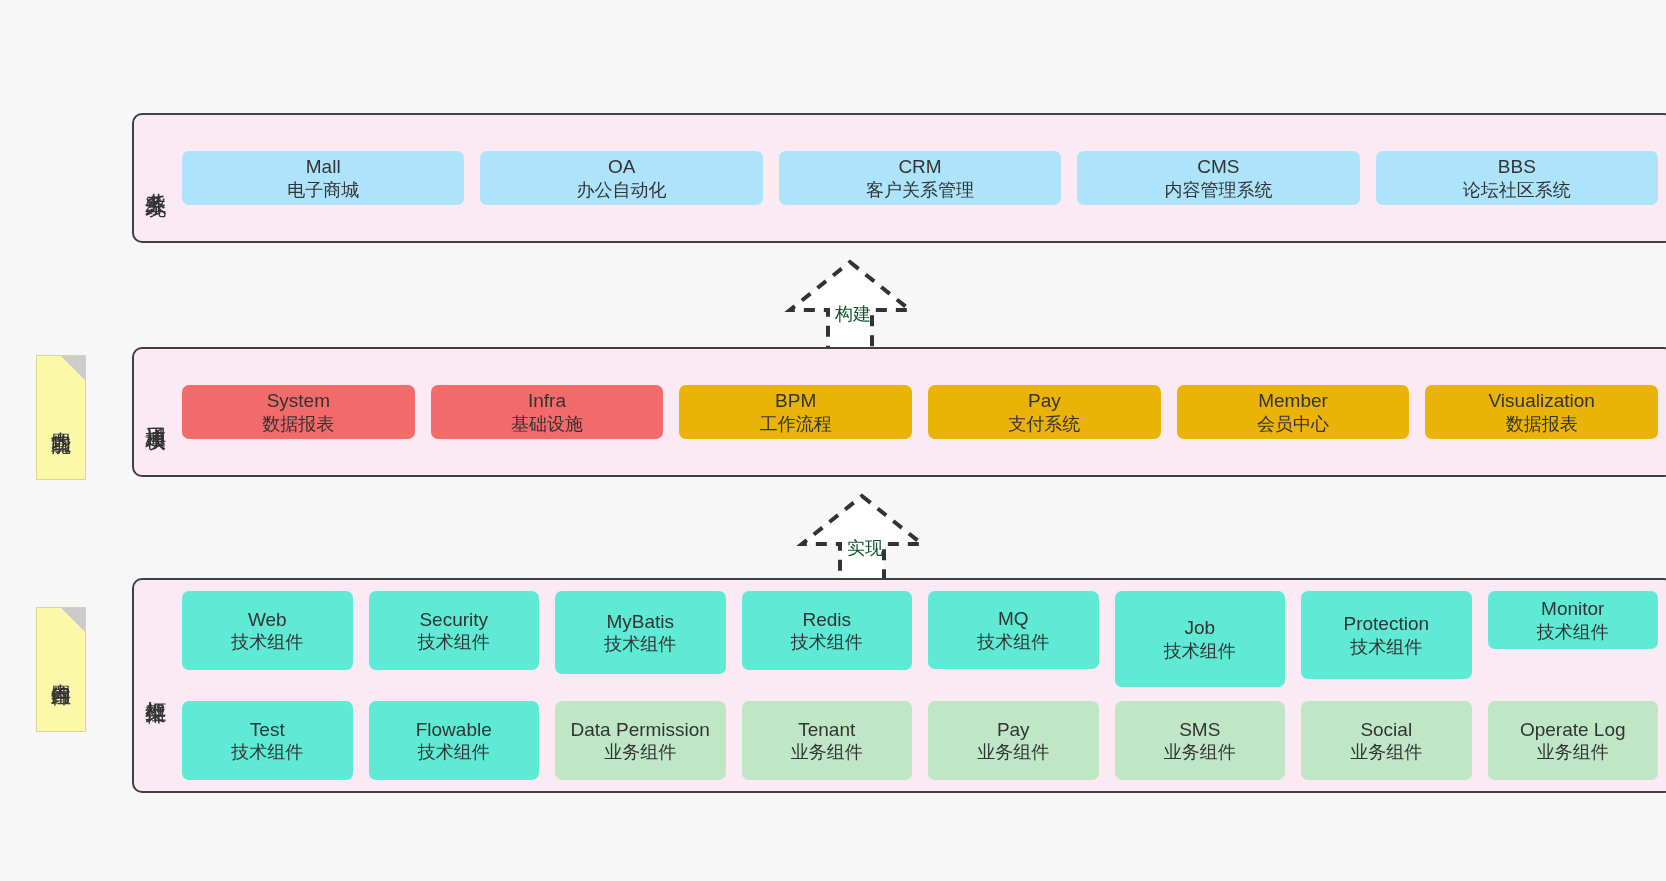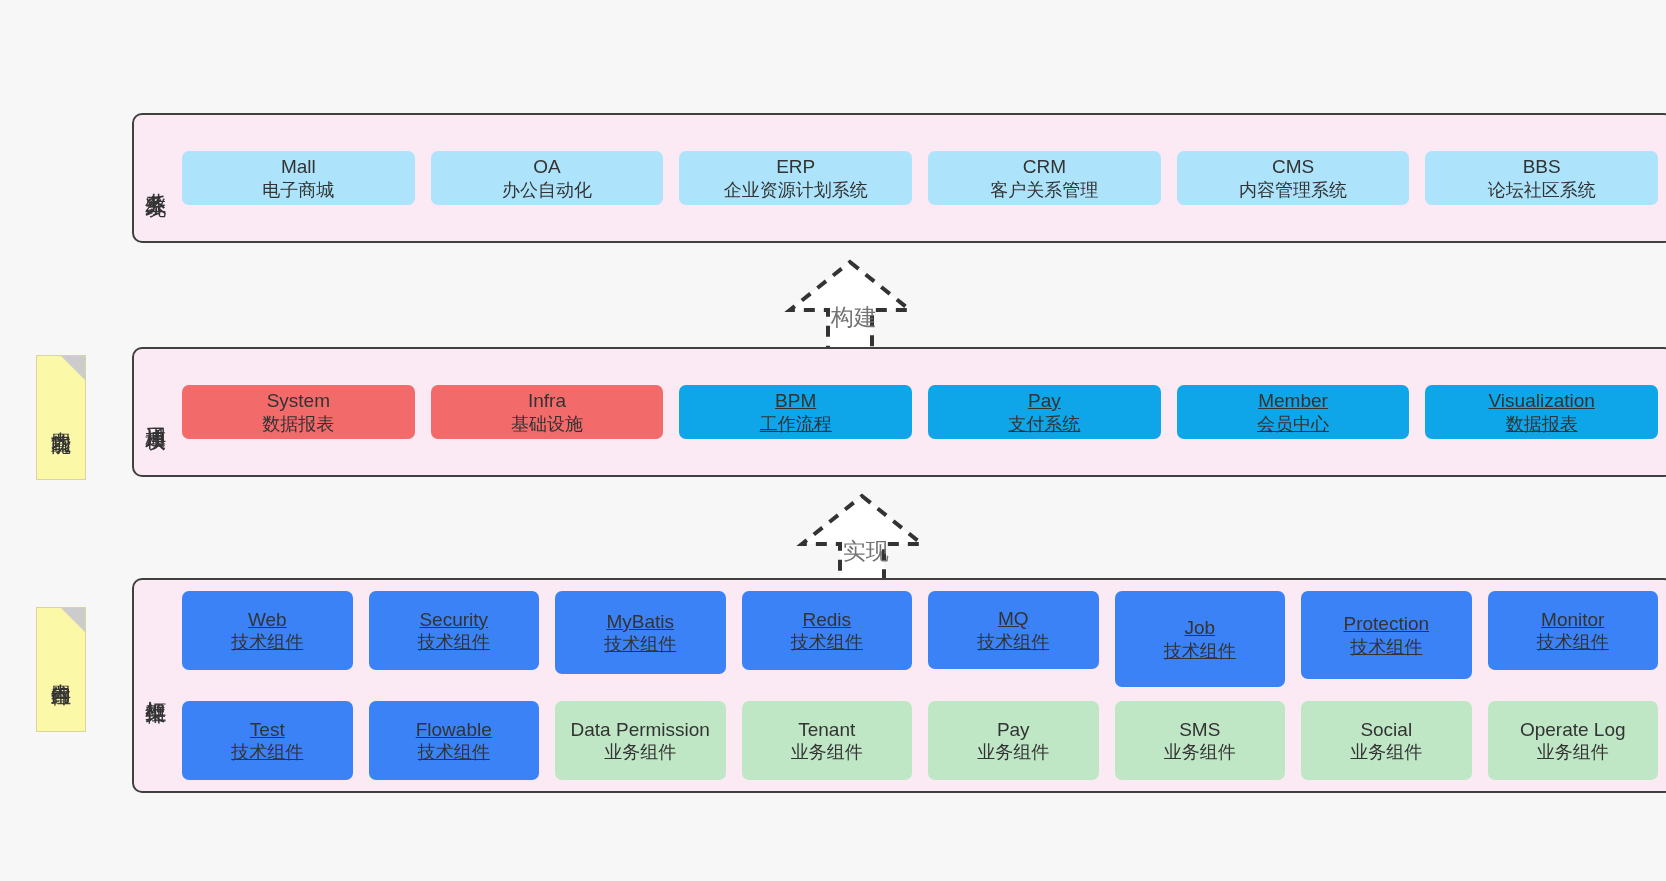--- a/index.html
+++ b/index.html
@@ -76,22 +76,22 @@
     line-height: 1.24;
     box-sizing: border-box;
     padding: 4px 6px;
     color: #333333;
   }
   .card .t1 { font-size: 19px; }
   .card .t2 { font-size: 18px; }
 
   .c-blue       { background: #ade4fb; }
   .c-red        { background: #f26a6a; text-align: center; }
-  .c-pink       { background: #0ea5e9; text-decoration: underline; }
-  .c-green-dark { background: #3b82f6; text-decoration: underline; }
+  .c-pink       { background: #eab308; }
+  .c-green-dark { background: #5eead4; }
   .c-green-light{ background: #bfe7c6; }
 
   
   .note {
     position: absolute;
     background: #fbf8a8;
     border: 1px solid #d8d5a0;
     box-sizing: border-box;
     display: flex;
     align-items: center;
@@ -118,46 +118,42 @@
     position: absolute;
     width: 180px;
     height: 100px;
   }
   .arrow svg { display: block; width: 100%; height: 100%; overflow: visible; }
   .arrow-label {
     position: absolute;
     left: 50%;
     top: 44px;
     transform: translateX(-42%);
-    font-size: 23px;
-    color: #737373;
+    font-size: 18px;
+    color: #14532d;
     background: transparent;
     white-space: nowrap;
   }
 </style>
 </head>
 <body>
 
 <div class="canvas">
 
   <div class="layer" id="layer-business" style="left:88px; top:113px; width:1542px; height:130px;">
     <div class="layer-title">业务系统</div>
     <div class="layer-body">
       <div class="row">
         <div class="card c-blue">
           <span class="t1">Mall</span>
           <span class="t2">电子商城</span>
         </div>
         <div class="card c-blue">
           <span class="t1">OA</span>
           <span class="t2">办公自动化</span>
-        </div>
-        <div class="card c-blue">
-          <span class="t1">ERP</span>
-          <span class="t2">企业资源计划系统</span>
         </div>
         <div class="card c-blue">
           <span class="t1">CRM</span>
           <span class="t2">客户关系管理</span>
         </div>
         <div class="card c-blue">
           <span class="t1">CMS</span>
           <span class="t2">内容管理系统</span>
         </div>
         <div class="card c-blue">
@@ -250,21 +246,21 @@
           <span class="t2">技术组件</span>
         </div>
         <div class="card c-green-dark" style="height:96px">
           <span class="t1">Job</span>
           <span class="t2">技术组件</span>
         </div>
         <div class="card c-green-dark" style="height:88px">
           <span class="t1">Protection</span>
           <span class="t2">技术组件</span>
         </div>
-        <div class="card c-green-dark" style="height:79px">
+        <div class="card c-green-dark" style="height:58px">
           <span class="t1">Monitor</span>
           <span class="t2">技术组件</span>
         </div>
       </div>
 
       <div class="row">
         <div class="card c-green-dark" style="height:79px">
           <span class="t1">Test</span>
           <span class="t2">技术组件</span>
         </div>

